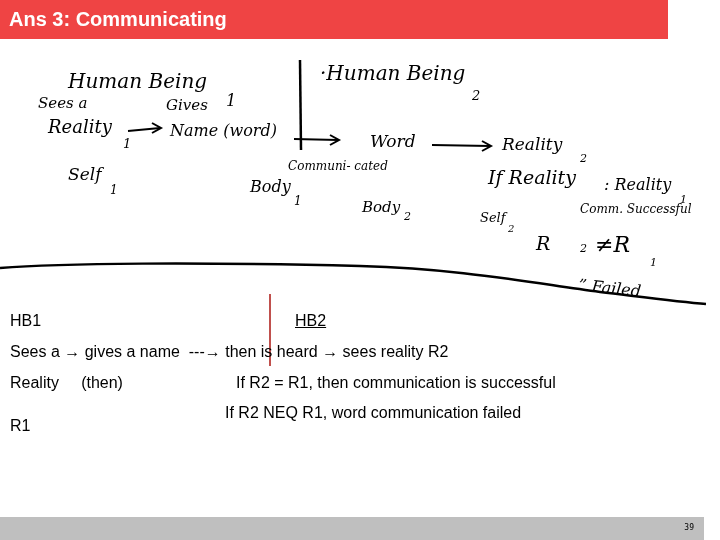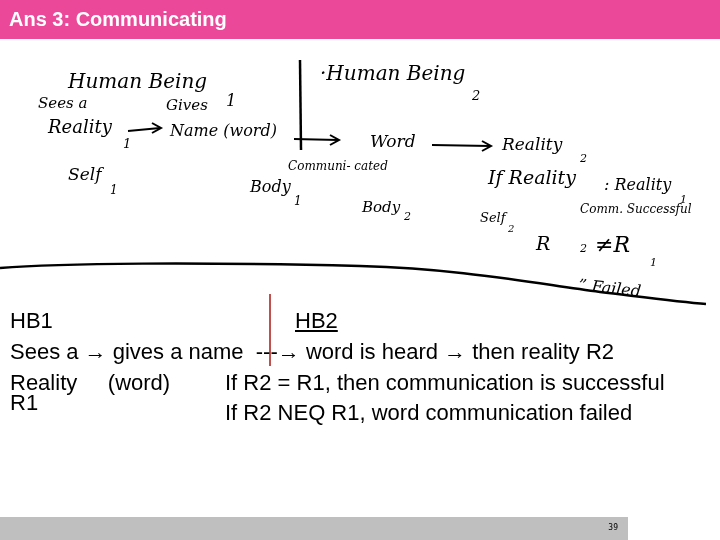--- a/index.html
+++ b/index.html
@@ -1,23 +1,23 @@
 <!DOCTYPE html>
 <html><head>
   <meta charset="utf-8">
   <style>
     html, body { margin: 0; padding: 0; }
     body { width: 720px; height: 540px; position: relative; background: #ffffff; overflow: hidden; font-family: "Liberation Sans", sans-serif; }
-    .title-bar { position: absolute; left: 0; top: 0; width: 720px; height: 39px; background: #ec4899; }
+    .title-bar { position: absolute; left: 0; top: 0; width: 668px; height: 39px; background: #ef4444; }
     .title-text { position: absolute; left: 9px; top: 7px; color: #ffffff; font-weight: bold; font-size: 20px; line-height: 24px; font-family: "Liberation Sans", sans-serif; }
     .ink-layer { position: absolute; left: 0; top: 39px; width: 720px; height: 280px; }
     .ink-layer text { font-family: "DejaVu Serif", serif; font-style: italic; fill: #000; }
-    .body-text { position: absolute; left: 10px; font-size: 22px; line-height: 24px; color: #000; white-space: pre; font-family: "Liberation Sans", sans-serif; }
+    .body-text { position: absolute; left: 10px; font-size: 16px; line-height: 24px; color: #000; white-space: pre; font-family: "Liberation Sans", sans-serif; }
     .red-line { position: absolute; left: 269px; top: 294px; width: 1.5px; height: 72px; background: #c0504d; }
-    .footer-bar { position: absolute; left: 0; top: 517px; width: 628px; height: 23px; background: #bfbfbf; }
+    .footer-bar { position: absolute; left: 0; top: 517px; width: 704px; height: 23px; background: #bfbfbf; }
     .page-num { position: absolute; right: 10px; top: 6px; font-size: 8px; color: #000; font-family: "DejaVu Sans Mono", monospace; }
   </style>
 </head>
 <body>
 
 <div class="title-bar">
   <div class="title-text">Ans 3: Communicating</div>
 </div>
 
 <svg class="ink-layer" viewBox="0 39 720 280" width="720" height="280">
@@ -68,21 +68,21 @@
     <text x="578" y="290" font-size="16" transform="rotate(6 578 290)">” Failed</text>
   </g>
 
   <path d="M0,268 C60,263 200,262 360,266 C460,269 520,281 600,292 C650,298 680,302 706,304" fill="none" stroke="#000" stroke-width="2.5"></path>
 </svg>
 
 <div class="red-line"></div>
 
 <div class="body-text" style="top:309px;">HB1</div>
 <div class="body-text" style="top:309px; left:295px;text-decoration:underline;">HB2</div>
-<div class="body-text" style="top:340px;">Sees a → gives a name  ---→ word is heard → then reality R2</div>
-<div class="body-text" style="top:371px;">Reality     (word)</div>
-<div class="body-text" style="top:371px; left:225px;">If R2 = R1, then communication is successful</div>
-<div class="body-text" style="top:391px;">R1</div>
+<div class="body-text" style="top:340px;">Sees a → gives a name  ---→ then is heard → sees reality R2</div>
+<div class="body-text" style="top:371px;">Reality     (then)</div>
+<div class="body-text" style="top:371px; left:236px;">If R2 = R1, then communication is successful</div>
+<div class="body-text" style="top:414px;">R1</div>
 <div class="body-text" style="top:401px; left:225px;">If R2 NEQ R1, word communication failed</div>
 
 <div class="footer-bar">
   <span class="page-num">39</span>
 </div>
 
 </body></html>

